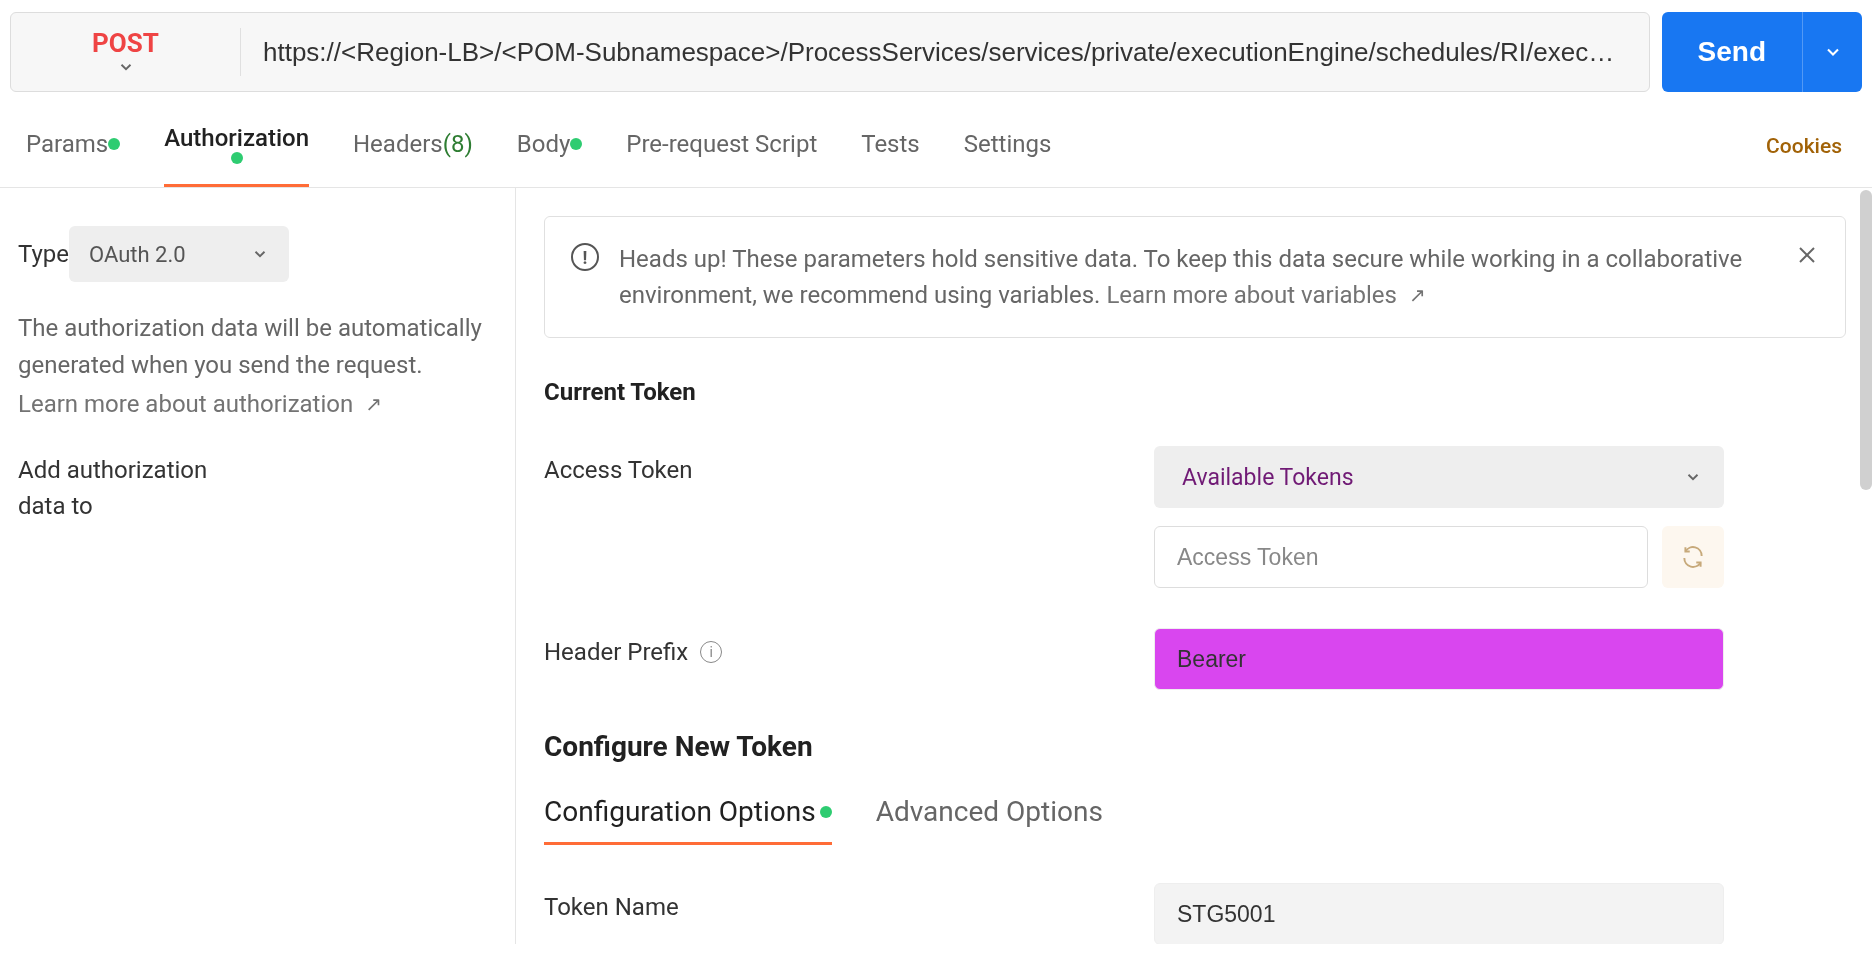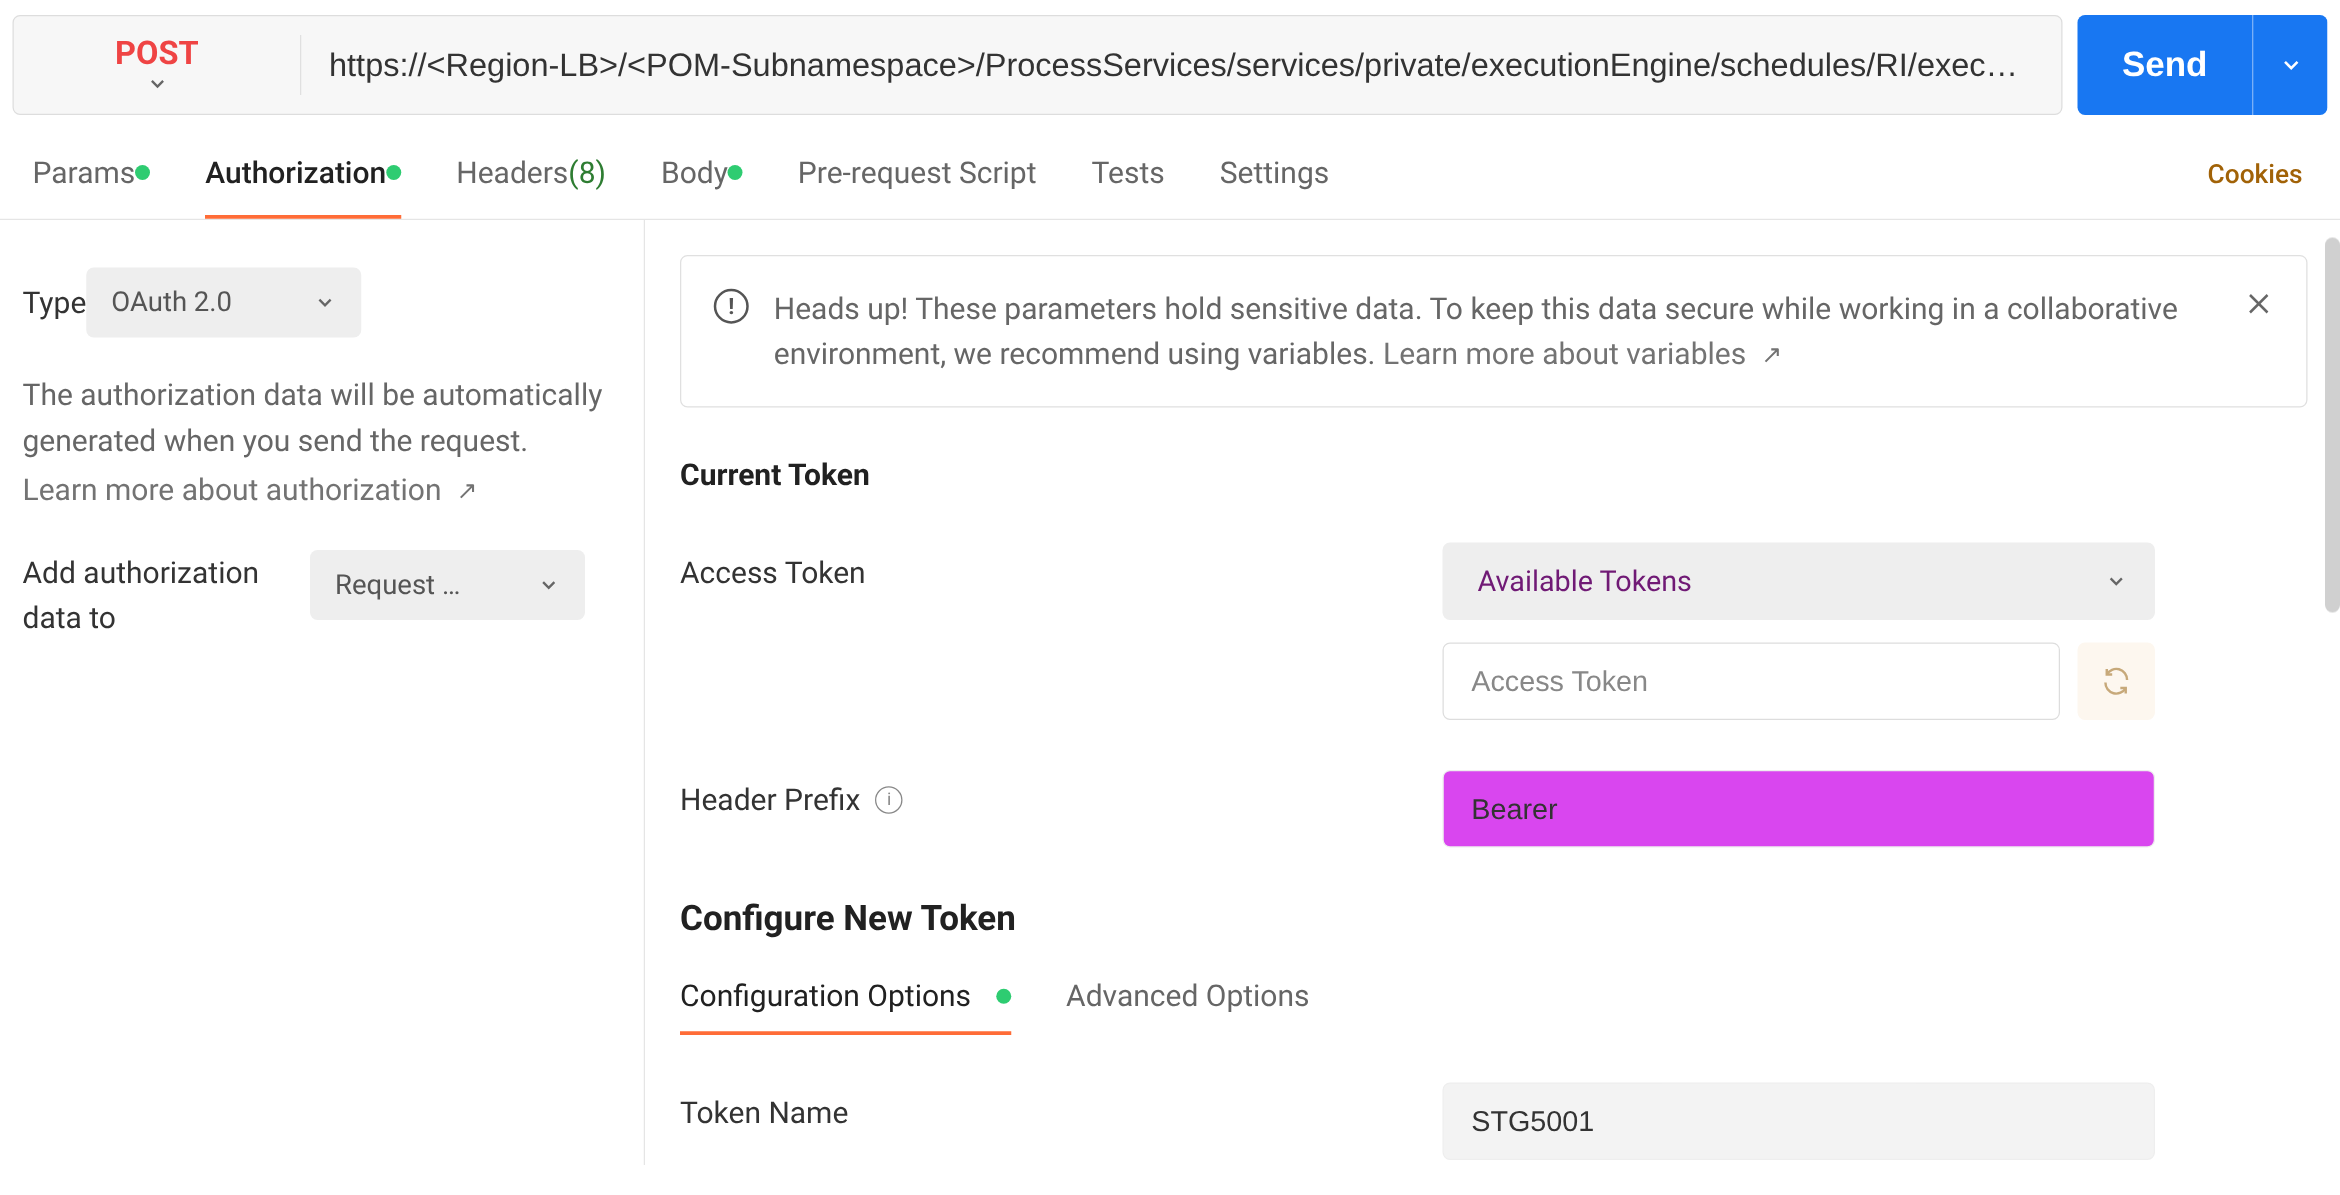--- a/index.html
+++ b/index.html
@@ -100,20 +100,21 @@
     font-size: 24px;
     color: #666;
     cursor: pointer;
     border-bottom: 3px solid transparent;
     user-select: none;
   }
   .tab.active {
     color: #212121;
     border-bottom-color: #ff6c37;
     font-weight: 500;
+    flex-direction: column;
   }
   .tab .count { color: #2E7D32; }
   .dot {
     width: 12px; height: 12px; border-radius: 50%; background: #2ecc71;
     display: inline-block;
   }
   .cookies-link {
     font-size: 21px;
     color: #a16207;
     font-weight: 500;
@@ -296,22 +297,22 @@
     margin: 20px 0 18px 0;
   }
   .subtabs {
     display: flex;
     gap: 44px;
     margin-bottom: 38px;
   }
   .subtab {
     display: flex;
     align-items: center;
-    gap: 20px;
-    font-size: 24px;
+    gap: 4px;
+    font-size: 28px;
     color: #666;
     padding: 14px 0;
     cursor: pointer;
     border-bottom: 3px solid transparent;
     justify-content: space-between;
   }
   .subtab.active { color: #212121; border-bottom-color: #ff6c37; }
 
   .info-icon {
     display:inline-flex;
@@ -403,28 +404,20 @@
             </svg>
         </span>
       </div>
     </div>
 
     <div class="sidebar-help">The authorization data will be automatically generated when you send the request.</div>
     <span class="link ext-arrow">Learn more about authorization</span>
 
     <div class="sidebar-row align-top" style="margin-top:34px;">
       <div class="sidebar-label" style="max-width:230px;line-height:1.5">Add authorization data to</div>
-      <div class="grey-select">
-        <span class="txt">Request …</span>
-        <span class="chev">
-          <svg width="18" height="18" viewBox="0 0 24 24" fill="none" stroke="#666" stroke-width="2.5">
-              <polyline points="6 9 12 15 18 9"></polyline>
-            </svg>
-        </span>
-      </div>
     </div>
   </div>
 
   <div class="main">
     <div class="alert">
       <div class="alert-icon">!</div>
       <div class="alert-text">
         <span>Heads up! These parameters hold sensitive data. To keep this data secure while working in a collaborative environment, we recommend using variables. </span>
         <span class="link ext-arrow">Learn more about variables</span>
       </div>

